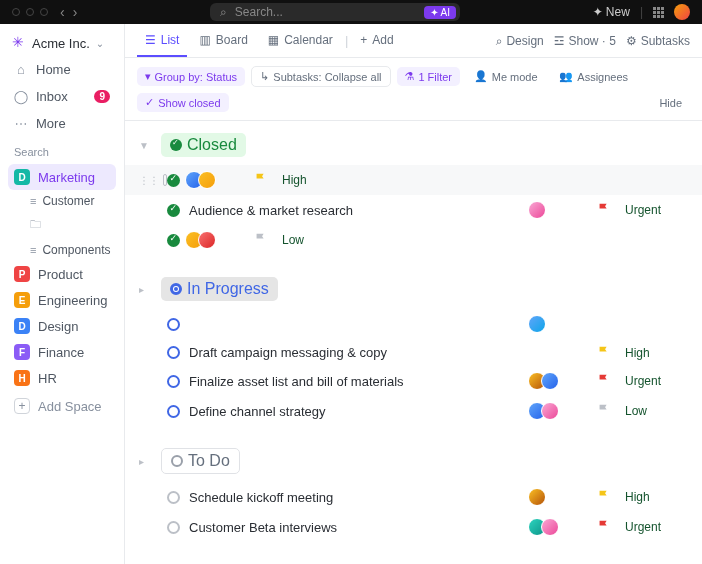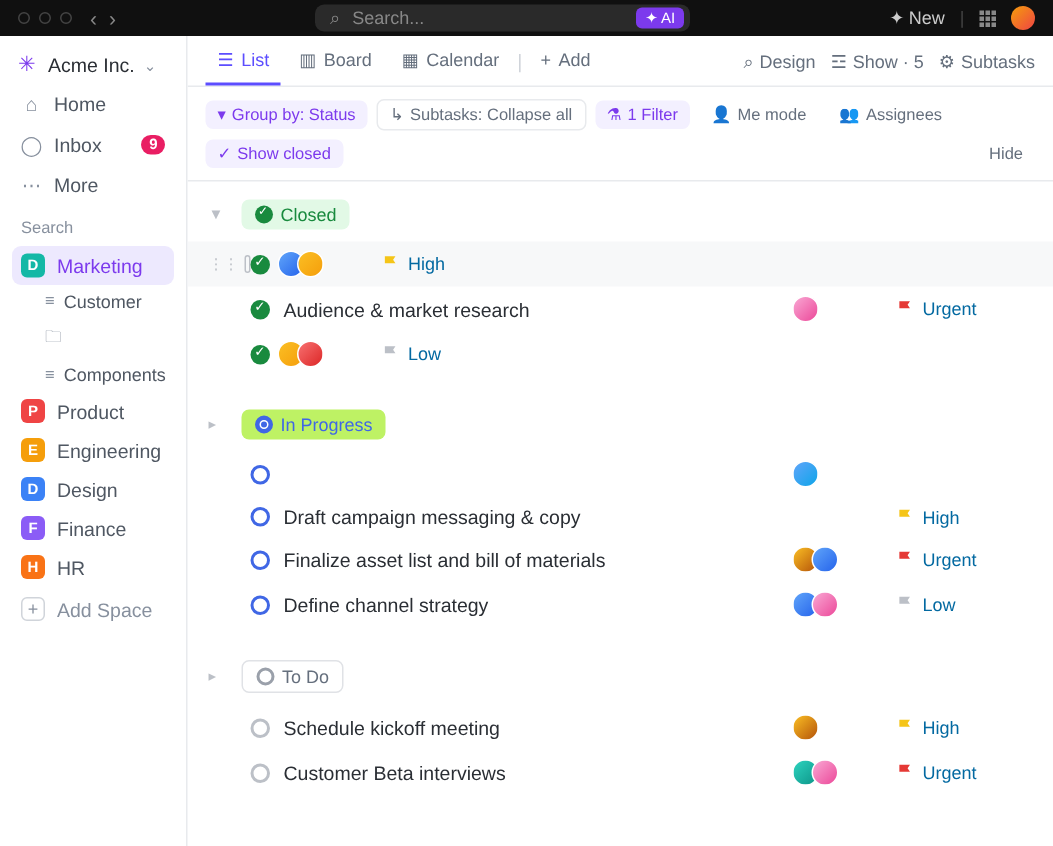--- a/index.html
+++ b/index.html
@@ -41,23 +41,23 @@
 .tabs-right { margin-left: auto; display: flex; gap: 10px; color: #656f7d; font-size: 12px; }
 .tabs-right .item { display: flex; align-items: center; gap: 4px; cursor: pointer; }
 .filters { display: flex; align-items: center; padding: 8px 12px; gap: 6px; border-bottom: 1px solid #e8eaed; flex-wrap: wrap; }
 .chip { display: flex; align-items: center; gap: 4px; padding: 3px 8px; border-radius: 5px; font-size: 11px; color: #656f7d; cursor: pointer; }
 .chip.purple { background: #f3f0ff; color: #7c3aed; }
 .chip.outlined { border: 1px solid #e8eaed; }
 .chip .icon { font-size: 11px; }
 .list { flex: 1; overflow-y: auto; padding: 4px 0 20px; }
 .group-header { display: flex; align-items: center; gap: 8px; padding: 8px 14px; }
 .group-header .collapse { color: #bcc0c7; cursor: pointer; font-size: 10px; width: 14px; }
-.status-pill { display: flex; align-items: center; gap: 5px; padding: 3px 9px; border-radius: 5px; font-size: 12px; font-weight: 500; }
+.status-pill { display: flex; align-items: center; gap: 5px; padding: 3px 9px; border-radius: 5px; font-size: 16px; font-weight: 500; }
 .status-pill.closed { background: #e2f9e6; color: #198a3e; }
-.status-pill.progress { background: #bef264; color: #4067e5; }
+.status-pill.progress { background: #e5e5e5; color: #4067e5; }
 .status-pill.todo { color: #656f7d; border: 1px solid #e0e2e6; }
 .status-dot { width: 12px; height: 12px; border-radius: 50%; display: inline-block; }
 .status-dot.closed-d { background: #198a3e; position: relative; }
 .status-dot.closed-d::after { content: "✓"; color: #fff; font-size: 8px; position: absolute; left: 2px; top: -1px; }
 .status-dot.prog-d { border: 3px solid #4067e5; background: #fff; width: 12px; height: 12px; position: relative; }
 .status-dot.prog-d::after { content:""; position:absolute; width:4px; height:4px; background:#4067e5; border-radius:50%; top:1px; left:1px;}
 .status-dot.todo-d { border: 2px solid #9aa0aa; background: #fff; width: 12px; height: 12px; }
 .task-row { display: flex; align-items: center; padding: 6px 14px; cursor: pointer; }
 .task-row.highlighted { background: #f7f8f9; }
 .task-row .gutter { width: 28px; display: flex; gap: 4px; align-items: center; color: #bcc0c7; }
@@ -68,21 +68,21 @@
 .task-row .status-col { width: 18px; display: flex; }
 .task-ring { width: 13px; height: 13px; border-radius: 50%; }
 .ring-closed { background: #198a3e; position: relative; }
 .ring-closed::after { content: "✓"; color: #fff; font-size: 9px; position: absolute; left: 2.5px; top: -1px; }
 .ring-prog { border: 2px solid #4067e5; }
 .ring-todo { border: 2px solid #bcc0c7; }
 .task-name { flex: 1; padding-left: 4px; }
 .assignees { width: 70px; display: flex; }
 .assignees .av { width: 18px; height: 18px; border-radius: 50%; border: 1.5px solid #fff; margin-left: -5px; }
 .assignees .av:first-child { margin-left: 0; }
-.prio { width: 90px; display: flex; align-items: center; gap: 5px; color: #0369a1; font-size: 12px; }
+.prio { width: 90px; display: flex; gap: 15px; color: #14532d; font-size: 12px; }
 .flag { width: 12px; height: 12px; }
 .flag.high { color: #f5c518; }
 .flag.urgent { color: #e53935; }
 .flag.low { color: #bcc0c7; }
 svg.flag-icon { width: 11px; height: 11px; }
 </style>
 </head>
 <body>
 
 <div class="topbar">

